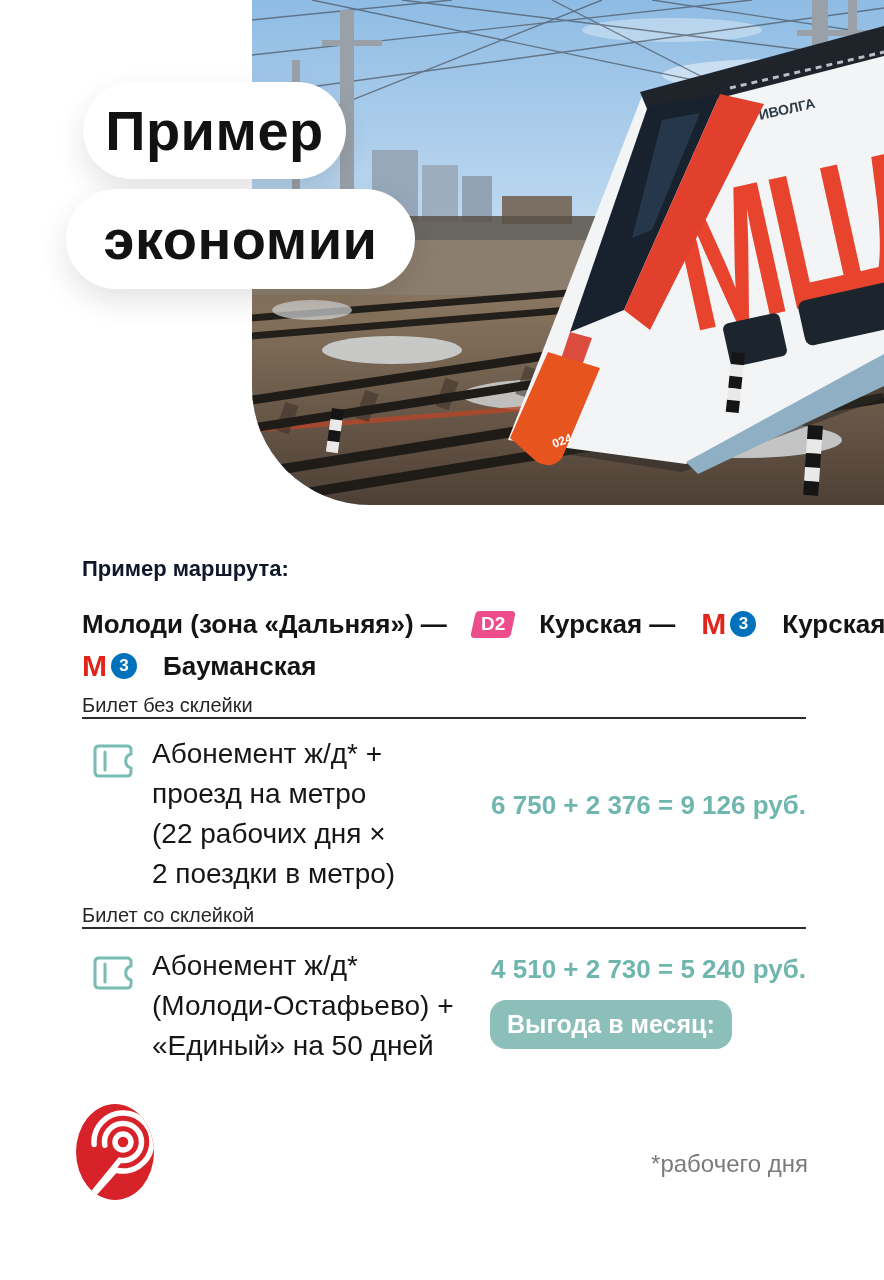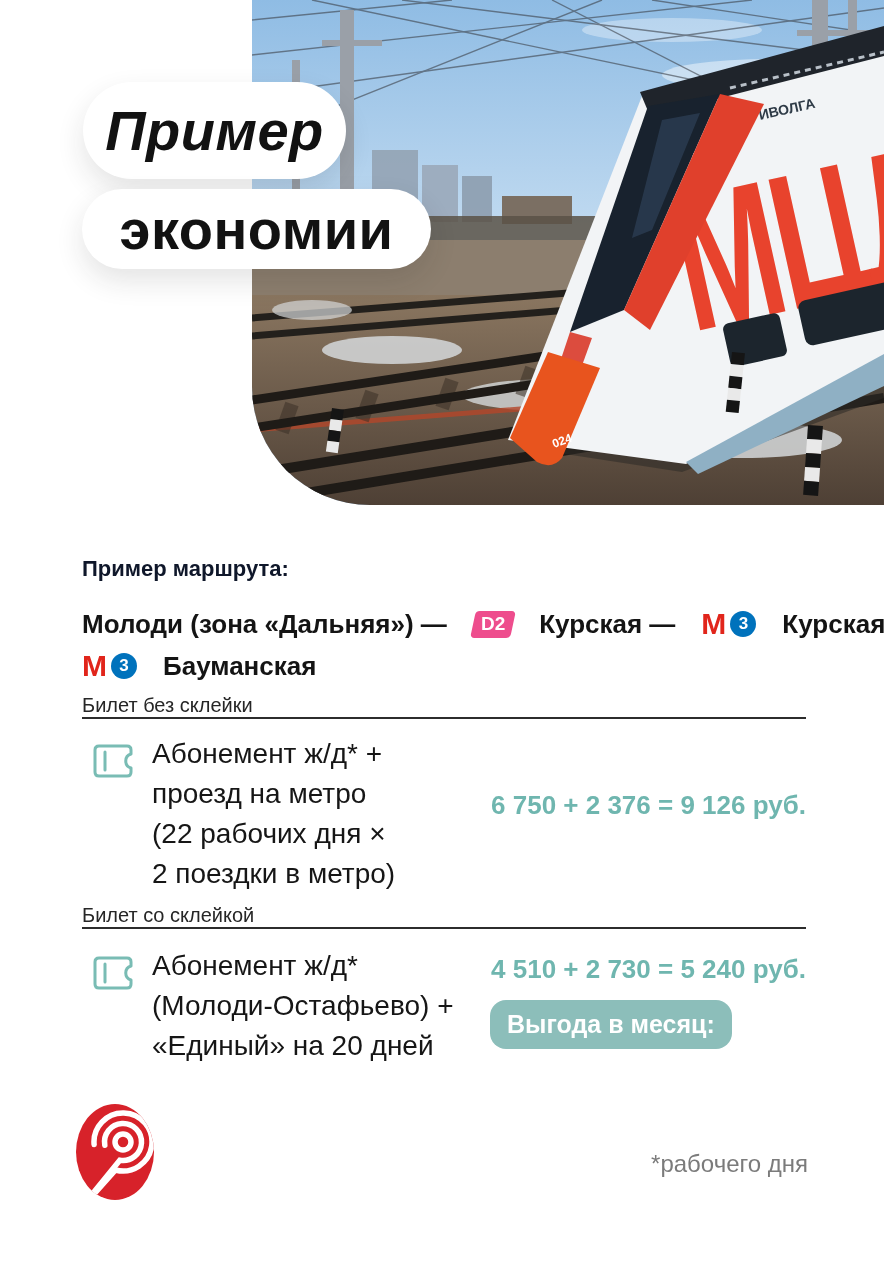--- a/index.html
+++ b/index.html
@@ -13,22 +13,22 @@
     border-radius:0 0 0 118px;overflow:hidden;background:#9dc3e6;
   }
   .photo svg{display:block;width:100%;height:100%;}
   
   .pill{
     position:absolute;background:#ffffff;border-radius:60px;
     display:flex;align-items:center;justify-content:center;
     box-shadow:0 12px 28px rgba(30,30,30,.12);
     color:#121212;font-weight:bold;letter-spacing:.5px;
   }
-  .pill-top{left:83px;top:82px;width:263px;height:97px;font-size:56px;font-style:italic;}
-  .pill-bottom{left:82px;top:189px;width:349px;height:80px;font-size:56px;}
+  .pill-top{left:83px;top:82px;width:263px;height:97px;font-size:56px;}
+  .pill-bottom{left:66px;top:189px;width:349px;height:100px;font-size:56px;}
   
   .heading{position:absolute;left:82px;top:556px;font-size:22px;font-weight:bold;color:#0f172a;}
   .route{position:absolute;left:82px;top:603px;width:742px;color:#141414;}
   .route-line{display:flex;align-items:center;gap:26px;height:42px;white-space:nowrap;}
   .route-text{font-size:26px;font-weight:bold;}
   .badge-d2{background:#ee4d8d;border-radius:4px;padding:2px 8px 3px;transform:skewX(-12deg);display:inline-block;}
   .badge-d2 span{display:inline-block;transform:skewX(12deg);color:#fff;font-size:19px;font-weight:bold;}
   .metro{display:inline-flex;align-items:center;gap:4px;}
   .metro-m{color:#e1251b;font-size:30px;font-weight:bold;line-height:1;}
   .line-num{width:26px;height:26px;border-radius:50%;background:#0072bc;color:#fff;
@@ -232,21 +232,21 @@
   <div class="rule rule-2"></div>
   <svg class="ticket-icon icon-2" viewBox="0 0 46 40">
     <g stroke="#79bcb4" stroke-width="3" fill="none" stroke-linecap="round" stroke-linejoin="round">
       <path d="M7 5 H35 Q39 5 39 9 V13 C32 15 32 25 39 27 V31 Q39 35 35 35 H7 Q3 35 3 31 V9 Q3 5 7 5 Z"></path>
       <line x1="13" y1="11" x2="13" y2="29"></line>
     </g>
   </svg>
   <div class="item-text item-2">
     <div>Абонемент ж/д*</div>
     <div>(Молоди-Остафьево) +</div>
-    <div>«Единый» на 20 дней</div>
+    <div>«Единый» на 50 дней</div>
   </div>
   <div class="price price-2">4 510 + 2 730 = 5 240 руб.</div>
   <div class="benefit">
     <div>Выгода в месяц:</div>
   </div>
 
   <svg class="logo" viewBox="0 0 78 96">
     <defs>
       <clipPath id="logoClip">
           <ellipse cx="39" cy="48" rx="39" ry="48"></ellipse>

